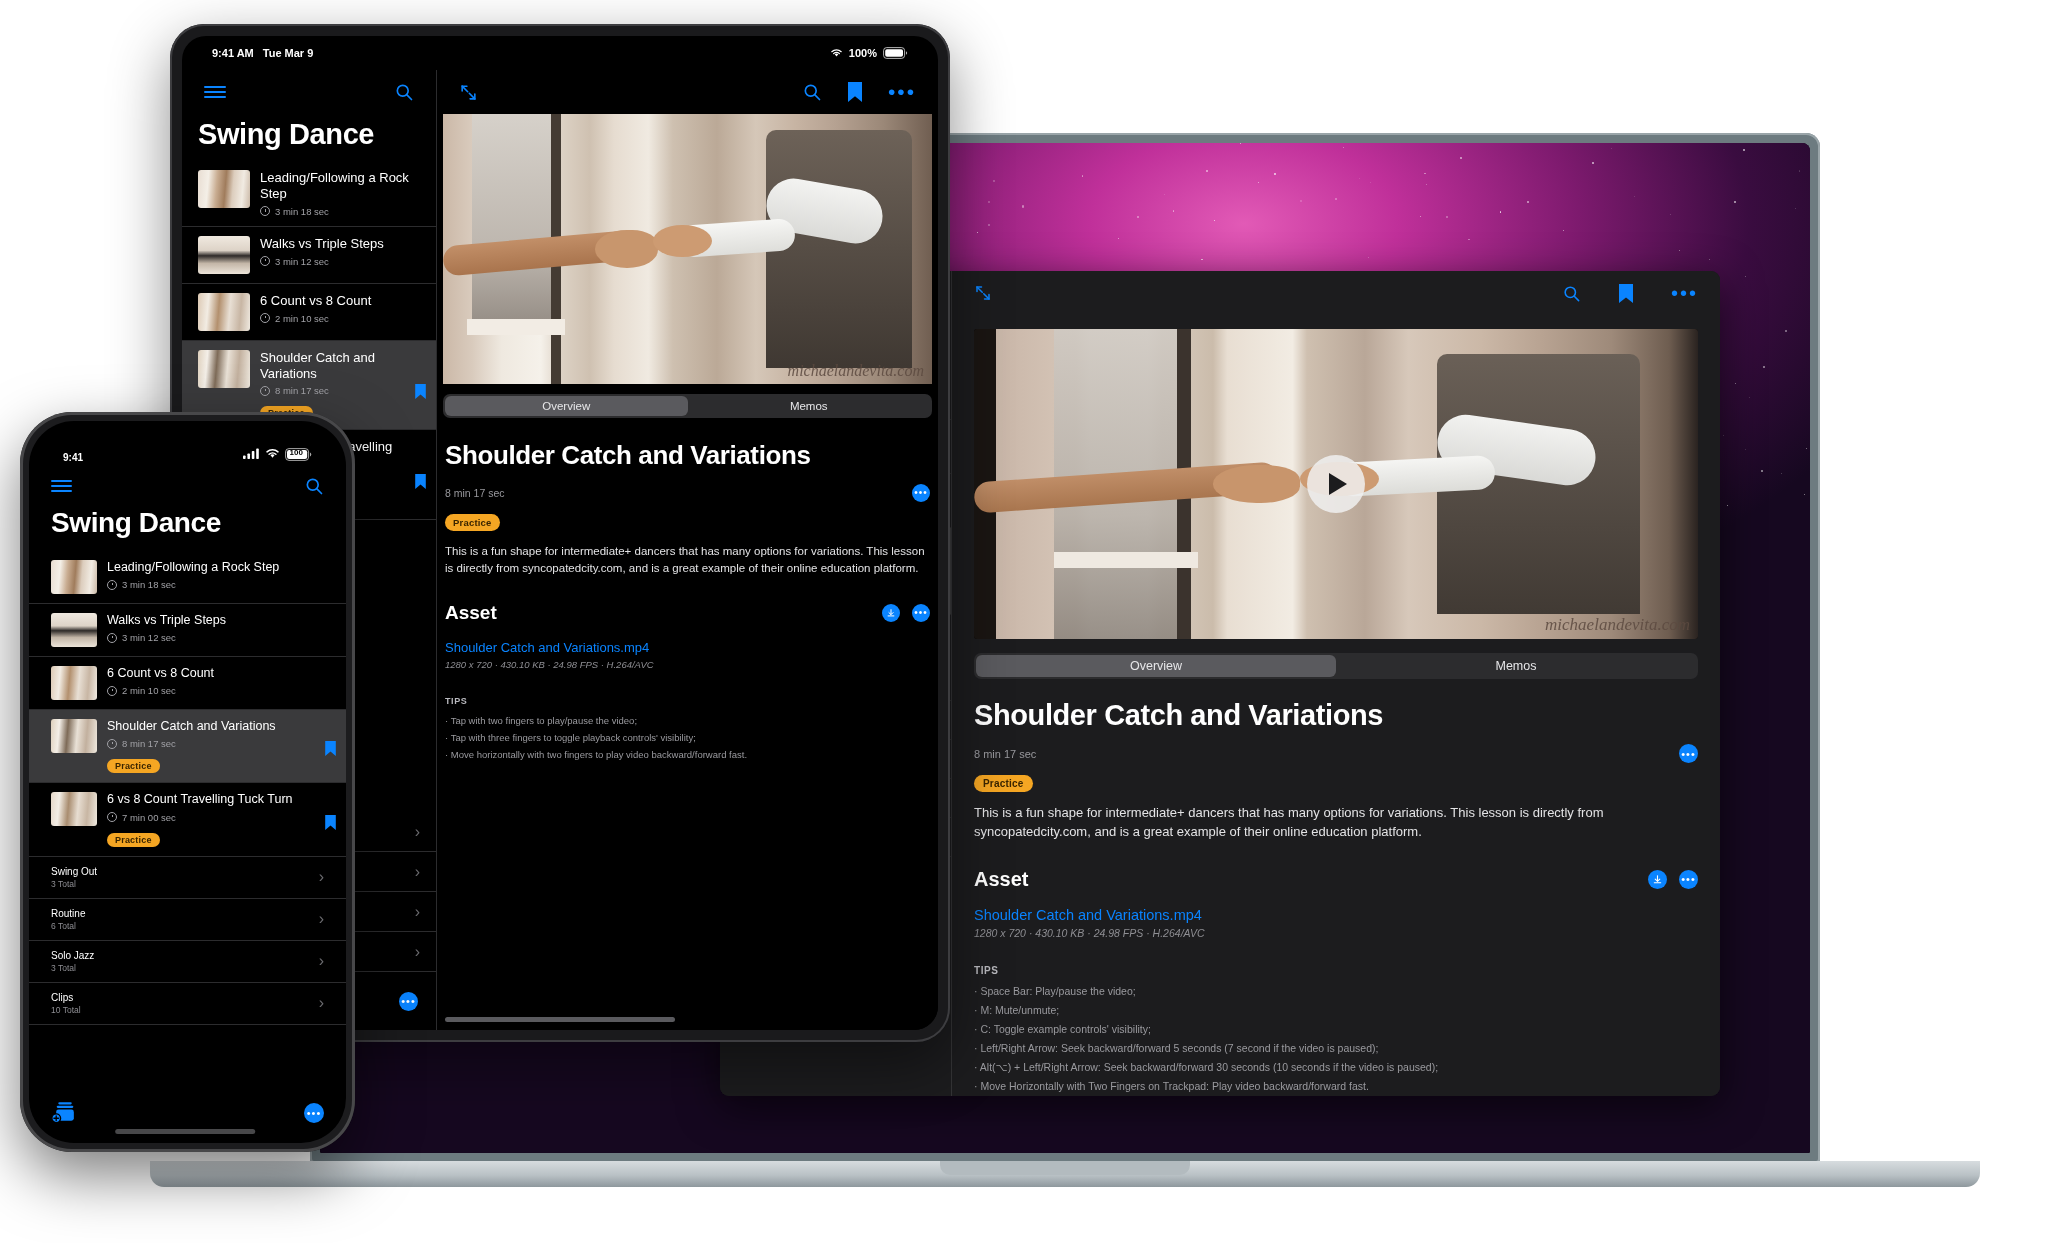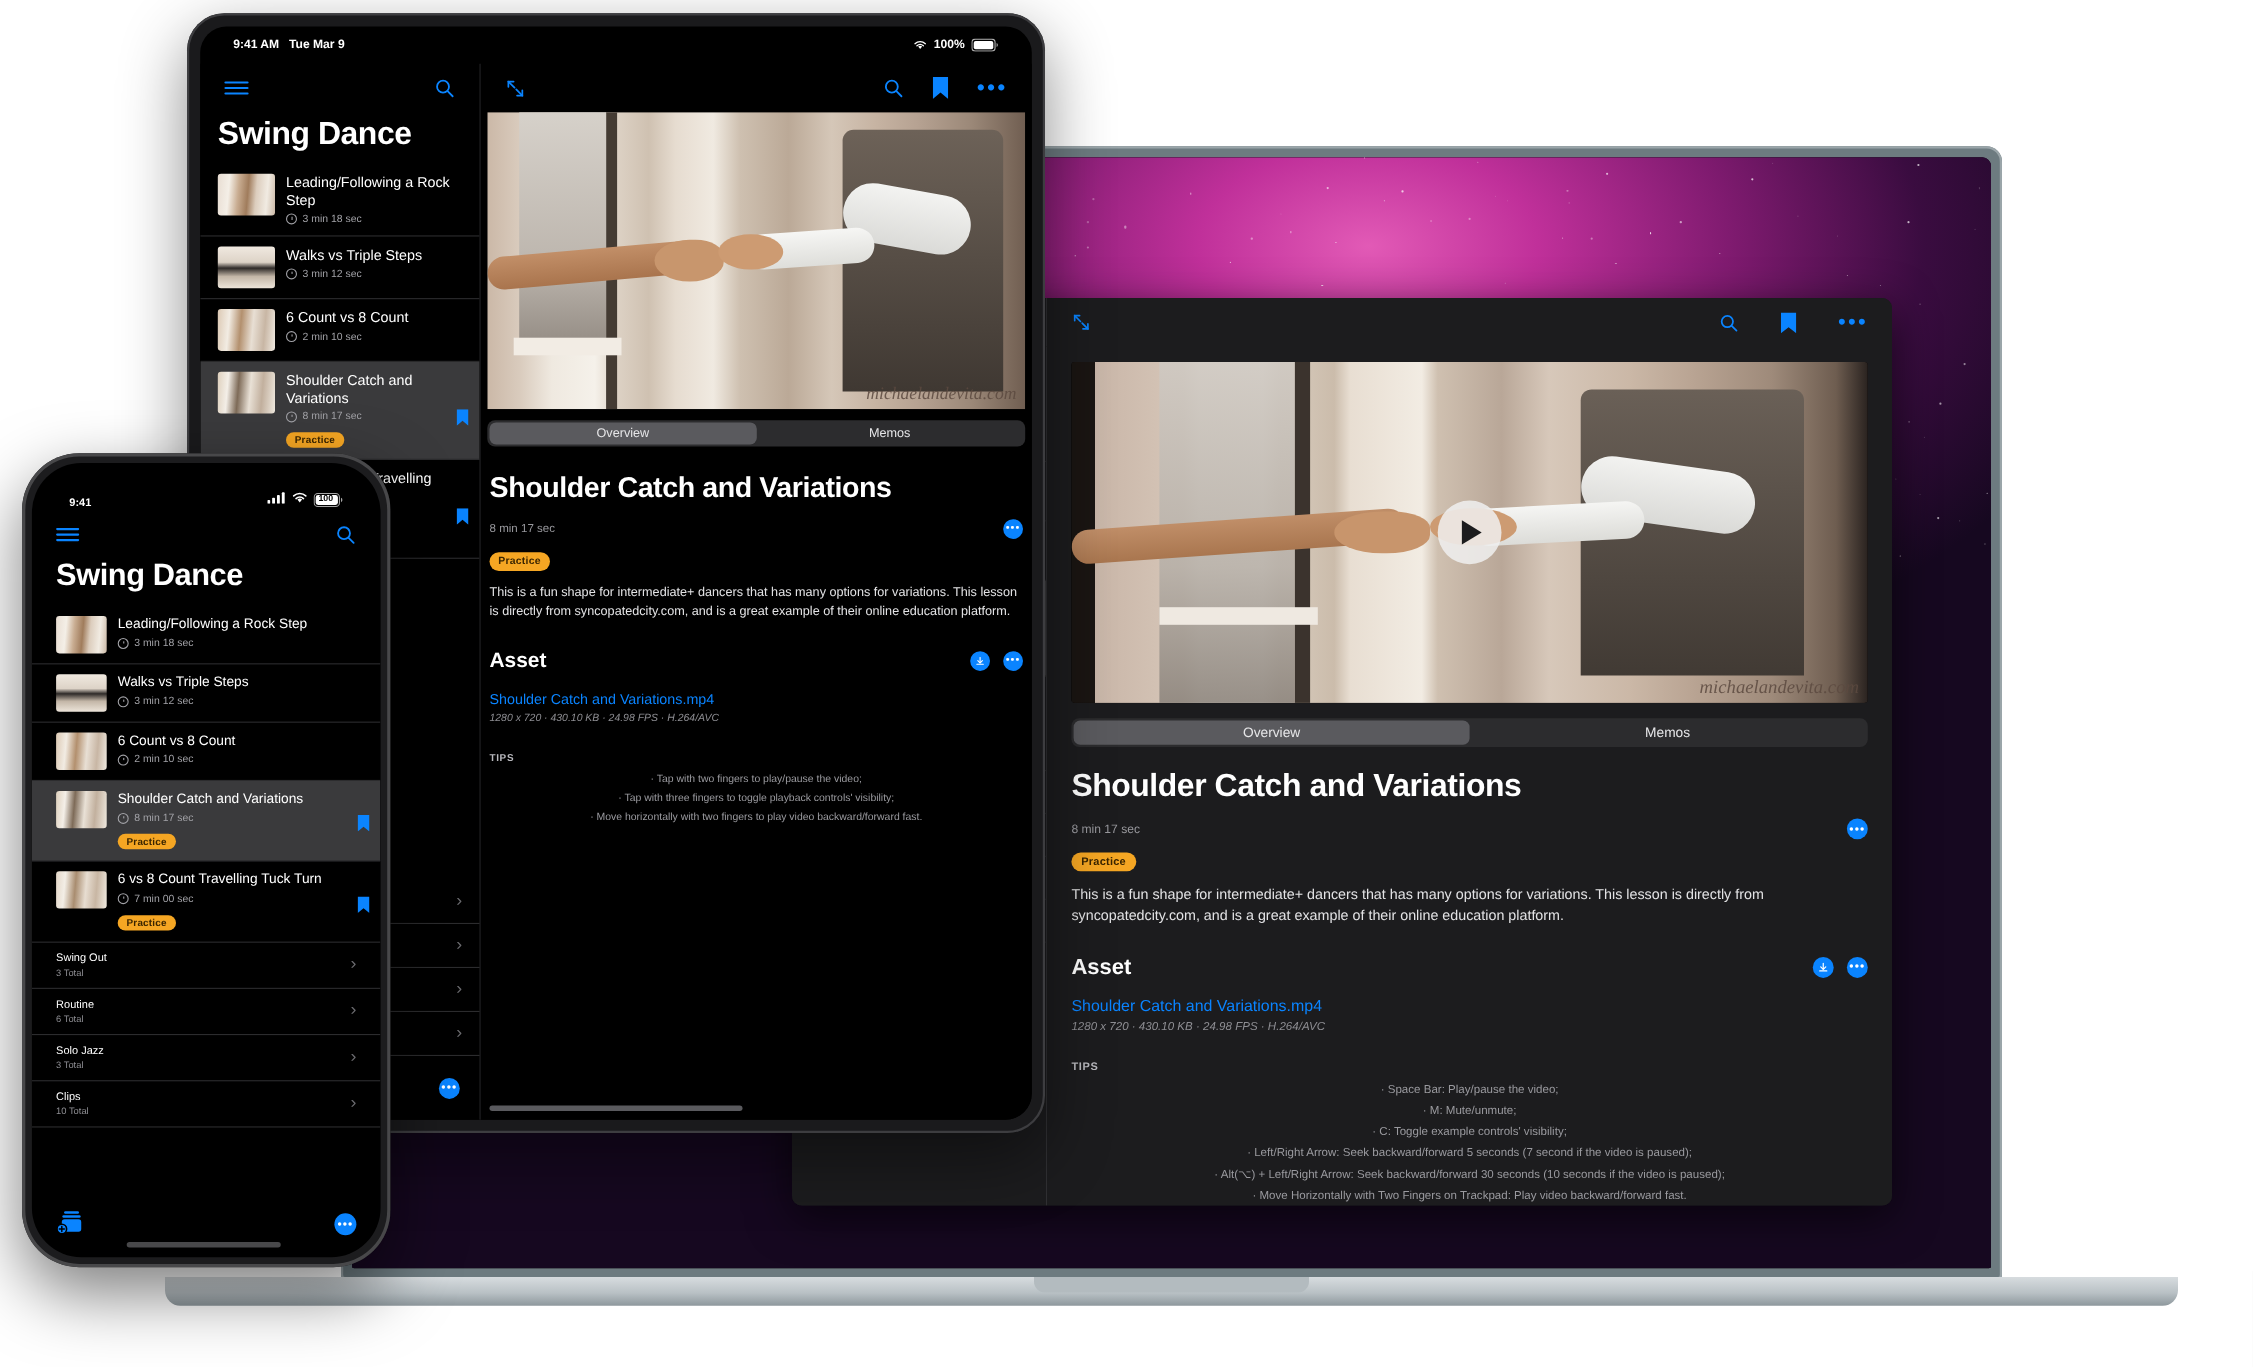--- a/index.html
+++ b/index.html
@@ -99,27 +99,27 @@
   .seg { display:flex; background:#2c2c2e; border-radius:7px; padding:2px; }
   .seg > div { flex:1; text-align:center; color:#e6e6e8; border-radius:6px; padding:4px 0; }
   .seg > div.on { background:#5a5a5e; }
   .h1 { color:#fff; font-weight:700; letter-spacing:-.4px; }
   .dur { color:#98989d; }
   .desc { color:#e3e3e5; line-height:1.45; }
   .h2 { color:#fff; font-weight:700; }
   .link { color:#0a84ff; }
   .fileinfo { color:#8e8e93;font-style:italic; }
   .tipshead { color:#b9b9be; font-weight:700; letter-spacing:.6px; }
-  .tip { color:#9a9a9f;text-align:center; }
+  .tip { color:#9a9a9f; }
   .circbtn { border-radius:50%; background:#0a84ff; color:#fff; display:flex; align-items:center; justify-content:center; }
   .iconbtn { color:#0a84ff; display:inline-flex; align-items:center; }
   .iconbtn svg { display:block; }
 
   
-  #ipad { position:absolute; left:170px; top:12px; width:780px; height:1018px; }
+  #ipad { position:absolute; left:170px; top:24px; width:780px; height:1018px; }
   .ipad-shell {
     position:absolute; inset:0; background:#1a1a1c; border-radius:34px;
     box-shadow: inset 0 0 0 2px #3d3d40, 0 22px 60px rgba(0,0,0,.45);
     padding:12px;
   }
   .ipad-screen { position:absolute; left:12px; top:12px; right:12px; bottom:12px; background:#000; border-radius:24px; overflow:hidden; display:flex; flex-direction:column; }
   .ipad-status { height:34px; flex:0 0 34px; display:flex; align-items:center; justify-content:space-between; padding:0 30px; color:#fff; }
   .ipad-main { flex:1; display:flex; min-height:0; }
   .ipad-sidebar { width:255px; flex:0 0 255px; background:#000; border-right:1px solid #2c2c2e; display:flex; flex-direction:column; }
   .ipad-detail { flex:1; background:#000; display:flex; flex-direction:column; min-width:0; }

